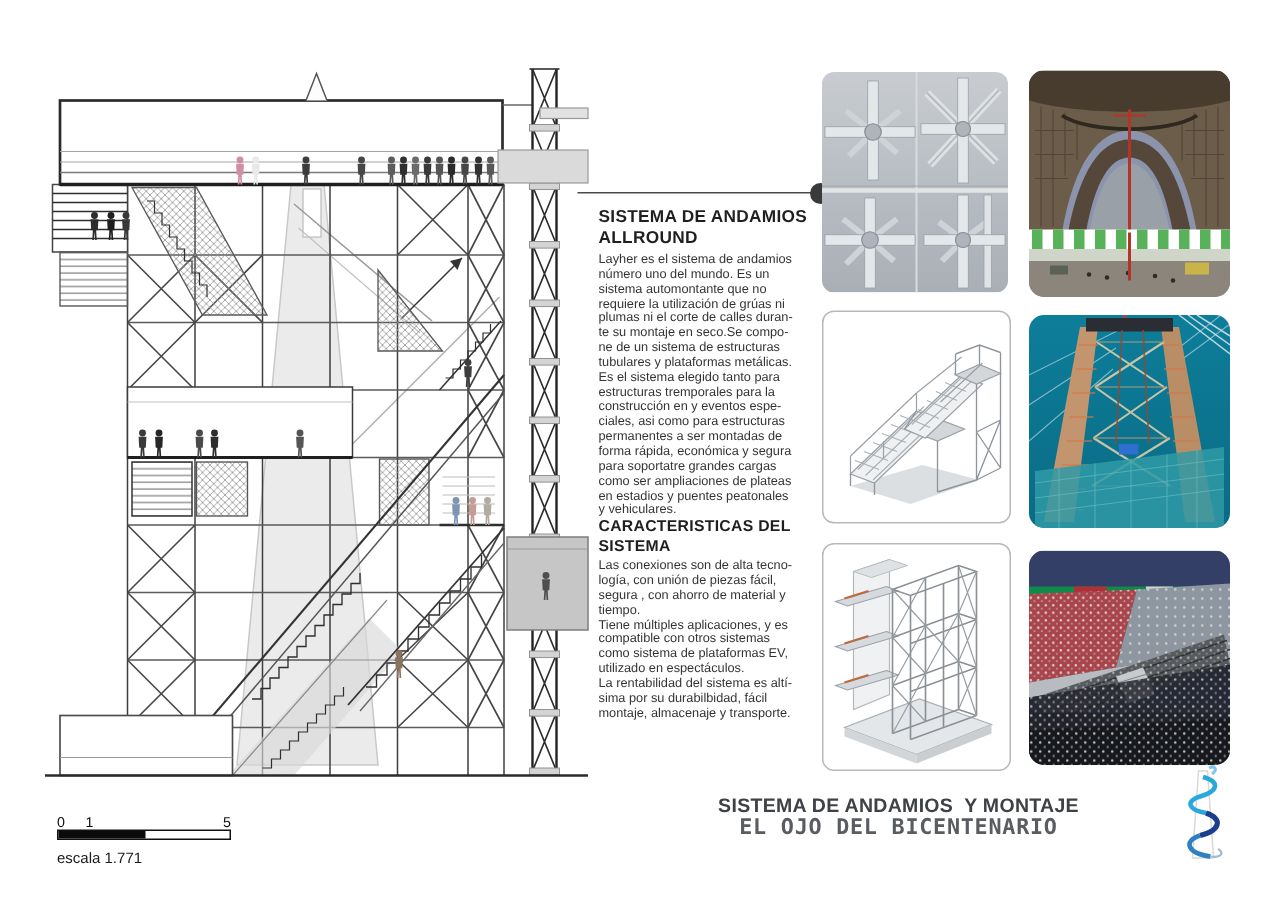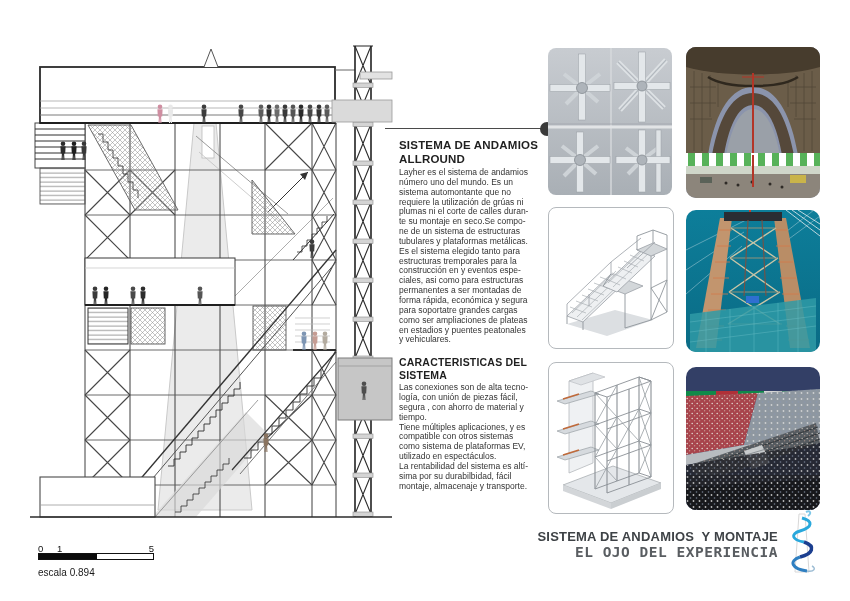--- a/index.html
+++ b/index.html
@@ -4,40 +4,40 @@
 <style>
   html,body{margin:0;padding:0;background:#fff;}
   .sheet{position:relative;width:850px;height:601px;background:#fff;overflow:hidden;
          font-family:"Liberation Sans",sans-serif;}
   .abs{position:absolute;}
   .prelines{white-space:pre-line;}
   
   .textcol{left:399px;top:139px;width:141px;color:#333;}
   .textcol h3{margin:0;font-size:11.5px;line-height:13.5px;font-weight:bold;color:#1f1f1f;letter-spacing:.2px;}
   .textcol .body{margin-top:2px;font-size:8.5px;line-height:9.85px;color:#333;}
-  .textcol .h2{margin-top:11px;font-size:10.5px;line-height:12.5px;}
+  .textcol .h2{font-size:10.5px;line-height:12.5px;}
   .textcol .body2{margin-top:2px;}
   
   .panel{overflow:hidden;background:#fff;}
   .r8{border-radius:8px;}
   .r10{border-radius:10px;}
   .bordered{border:1px solid #b5b9bd;}
   
   .callout-line{left:385px;top:128px;width:157px;height:0;border-top:1px solid #4a4a4a;}
   .callout-dot{left:540px;top:122px;width:14px;height:14px;border-radius:50%;background:#3a3a3a;}
   
   .scalebar{left:38px;top:543px;width:116px;font-size:9.5px;color:#111;}
   .scalebar .ticks{position:relative;height:10px;}
   .scalebar .ticks span{position:absolute;top:0;}
   .tick0{left:0;} .tick1{left:19px;} .tick5{right:0;}
   .scalebar .bar{position:relative;height:5px;border:1px solid #111;background:#fff;}
   .scalebar .bar .fill{position:absolute;left:0;top:0;bottom:0;width:51%;background:#0b0b0b;}
   .scalebar .lbl{margin-top:7px;font-size:10px;color:#1a1a1a;}
   
-  .titleblock{left:420px;top:529px;width:358px;text-align:right;}
+  .titleblock{left:420px;top:529px;width:358px;text-align:center;}
   .tb1{font-size:13px;font-weight:bold;color:#3e4246;letter-spacing:.2px;white-space:pre;}
   .tb2{font-family:"DejaVu Sans Mono",monospace;font-weight:bold;font-size:14.5px;color:#595d61;letter-spacing:.5px;margin-top:0px;white-space:pre;}
   .tb3{font-family:"DejaVu Sans Mono",monospace;font-size:9.5px;color:#c3c6c9;letter-spacing:1.6px;margin-top:1px;white-space:pre;}
 </style>
 </head>
 <body>
 
 <div class="sheet">
 
   <svg class="abs" style="left:0;top:0" width="430" height="601" viewBox="0 0 430 601" aria-label="scaffold-tower-section-elevation-with-obelisk">
@@ -437,26 +437,26 @@
 
   <div class="abs scalebar">
     <div class="ticks">
       <span class="tick0">0</span>
       <span class="tick1">1</span>
       <span class="tick5">5</span>
     </div>
     <div class="bar">
         <div class="fill"></div>
       </div>
-    <div class="lbl">escala 0.894</div>
+    <div class="lbl">escala 1.771</div>
   </div>
 
   <div class="abs titleblock">
     <div class="tb1">SISTEMA DE ANDAMIOS  Y MONTAJE</div>
-    <div class="tb2">EL OJO DEL EXPERIENCIA</div>
+    <div class="tb2">EL OJO DEL BICENTENARIO</div>
   </div>
 
   <svg class="abs" style="left:782px;top:510px" width="40" height="70" viewBox="0 0 40 70" aria-label="obelisco-spiral-logo">
     <polygon points="17,4 23,4 27,62 13,62" fill="none" stroke="#d8d8d8" stroke-width="1"></polygon>
     <path d="M24,2 C28,0 30,3 26,6" stroke="#7ec7e8" stroke-width="2" fill="none"></path>
     <path d="M20,8 C31,11 31,17 18,21 C8,24 10,30 22,32" stroke="#29a8dc" stroke-width="3" fill="none"></path>
     <path d="M22,32 C34,36 31,44 18,47" stroke="#1b3e8f" stroke-width="3.5" fill="none"></path>
     <path d="M18,47 C6,51 10,59 25,61" stroke="#2f7fc1" stroke-width="3" fill="none"></path>
     <path d="M25,61 C33,62 34,58 30,56" stroke="#9dbdd4" stroke-width="1.5" fill="none"></path>
   </svg>

